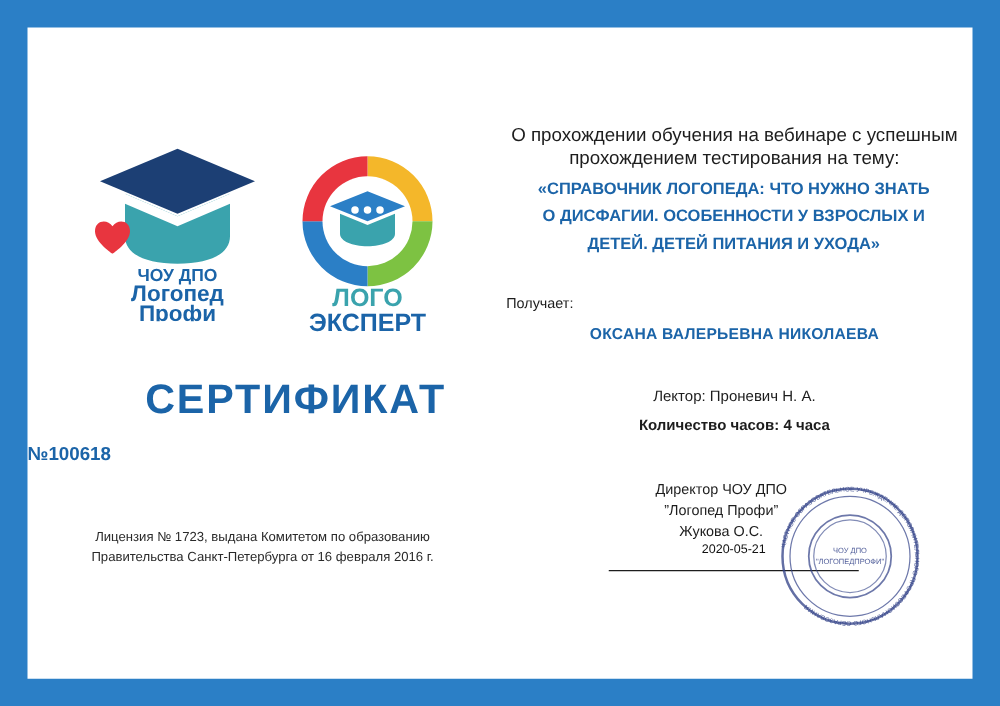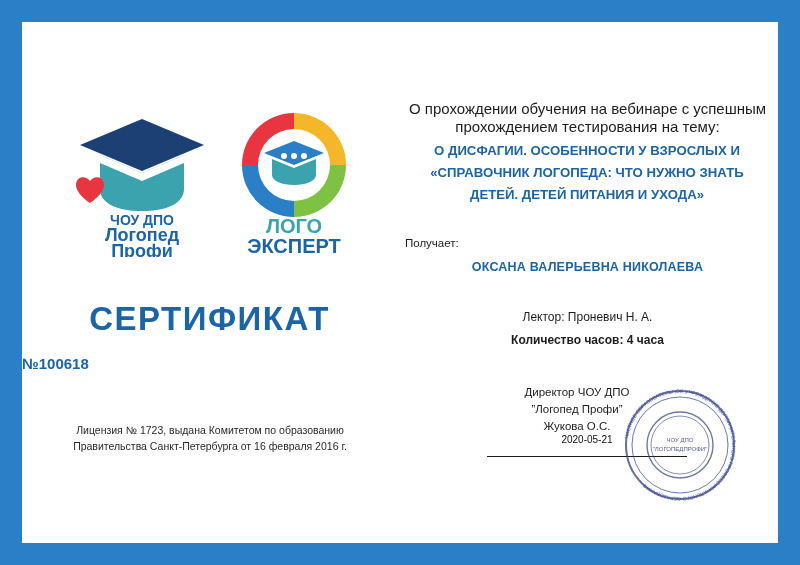--- a/index.html
+++ b/index.html
@@ -66,34 +66,35 @@
   .logo-lp {
     position: absolute;
     left: 10px;
     top: 0;
     width: 140px;
     height: 150px;
   }
   .logo-le {
     position: absolute;
     left: 165px;
-    top: 0;
+    top: 12px;
     width: 135px;
     height: 150px;
   }
   .cert-title {
     position: absolute;
     left: 0;
     top: 278px;
     width: 375px;
     text-align: center;
     color: #1b64a8;
     font-size: 33px;
     font-weight: bold;
     letter-spacing: 1.5px;
+    padding-left: 27px;
   }
   .cert-number {
     position: absolute;
     left: 0;
     top: 333px;
     width: 375px;
     color: #1b64a8;
     font-size: 15px;
     font-weight: bold;
   }
@@ -269,22 +270,22 @@
     </div>
 
     <div class="right-col">
 
       <div class="intro">
         <div>О прохождении обучения на вебинаре с успешным</div>
         <div>прохождением тестирования на тему:</div>
       </div>
 
       <div class="topic">
+        <div>«СПРАВОЧНИК ЛОГОПЕДА: ЧТО НУЖНО ЗНАТЬ</div>
         <div>О ДИСФАГИИ. ОСОБЕННОСТИ У ВЗРОСЛЫХ И</div>
-        <div>«СПРАВОЧНИК ЛОГОПЕДА: ЧТО НУЖНО ЗНАТЬ</div>
         <div>ДЕТЕЙ.  ДЕТЕЙ ПИТАНИЯ И УХОДА»</div>
       </div>
 
       <div class="receives-label">Получает:</div>
       <div class="recipient">ОКСАНА ВАЛЕРЬЕВНА НИКОЛАЕВА</div>
 
       <div class="lecturer">Лектор: Проневич Н. А.</div>
       <div class="hours">Количество часов: 4 часа</div>
 
       <div class="director-block">

